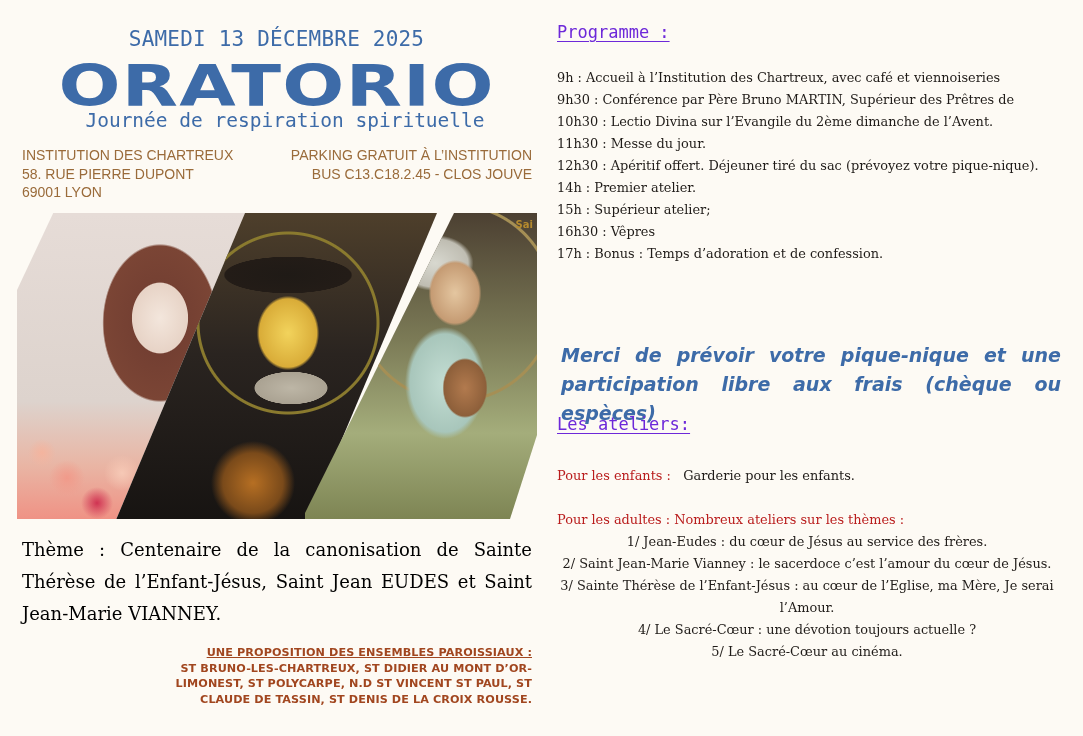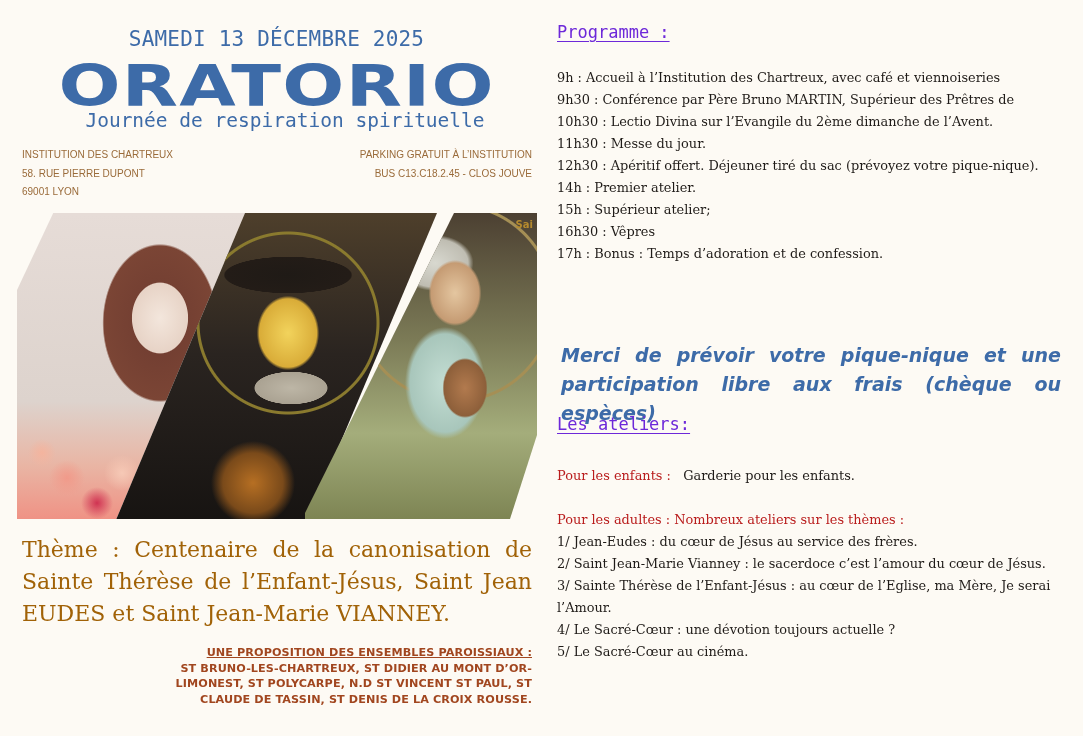--- a/index.html
+++ b/index.html
@@ -27,21 +27,21 @@
     }
     .subtitle {
       position: absolute; left: 50px; top: 109px; width: 470px;
       text-align: center;
       font-family: "DejaVu Sans Mono", monospace;
       font-size: 19.5px; color: #3d6ba8;
     }
     .addr, .transport {
       position: absolute; top: 146px;
       font-family: "Liberation Sans", sans-serif;
-      font-size: 10px; line-height: 18.5px; color: #9a6b3a;
+      font-size: 14px; line-height: 18.5px; color: #9a6b3a;
     }
     .addr { left: 22px; }
     .transport { right: 553px; text-align: right; width: 270px; left: 262px; }
 
     .collage {
       position: absolute; left: 17px; top: 205px; width: 520px; height: 314px;
       clip-path: polygon(40px 0, 520px 0, 520px 230px, 493px 314px, 0 314px, 0 85px);
       overflow: hidden;
     }
     .panel { position: absolute; top: 8px; height: 314px; }
@@ -81,22 +81,22 @@
       clip-path: polygon(149px 0, 232px 0, 232px 314px, 0 314px, 0 300px);
     }
     .p3-label {
       position: absolute; right: 4px; top: 6px;
       font-family: "DejaVu Sans", sans-serif; font-size: 10px; font-weight: bold;
       color: #b58a2e;
     }
 
     .theme {
       position: absolute; left: 22px; top: 534px; width: 510px;
-      font-family: "DejaVu Serif", serif; font-size: 22px;
-      line-height: 32px; color: #a16207; text-align: justify;
+      font-family: "DejaVu Serif", serif; font-size: 18px;
+      line-height: 32px; color: #000000; text-align: justify;
     }
     .parishes {
       position: absolute; left: 22px; top: 645px; width: 510px;
       text-align: right;
       font-family: "DejaVu Sans", sans-serif; font-weight: 900;
       font-size: 11.2px; line-height: 15.5px; color: #a1461f;
       letter-spacing: 0.1px;
     }
     .parishes .head { text-decoration: underline; }
 
@@ -126,21 +126,21 @@
       font-family: "DejaVu Serif", serif; font-size: 12.9px; line-height: 22px;
       color: #1f1b18;
     }
     .rust { color: #b91c1c; }
     .adu {
       position: absolute; left: 0; top: 509px; width: 500px;
       font-family: "DejaVu Serif", serif; font-size: 12.9px; line-height: 22px;
       color: #1f1b18;
     }
     .line { display: block; white-space: nowrap; }
-    .wrap { white-space: normal; }
+    .wrap { white-space: normal; text-align: center; }
   </style>
 </head>
 <body>
 
 <div class="date">SAMEDI 13 DÉCEMBRE 2025</div>
 <div class="title">ORATORIO</div>
 <div class="subtitle">Journée de respiration spirituelle</div>
 
 <div class="addr">
   <span class="line">INSTITUTION DES CHARTREUX</span>

